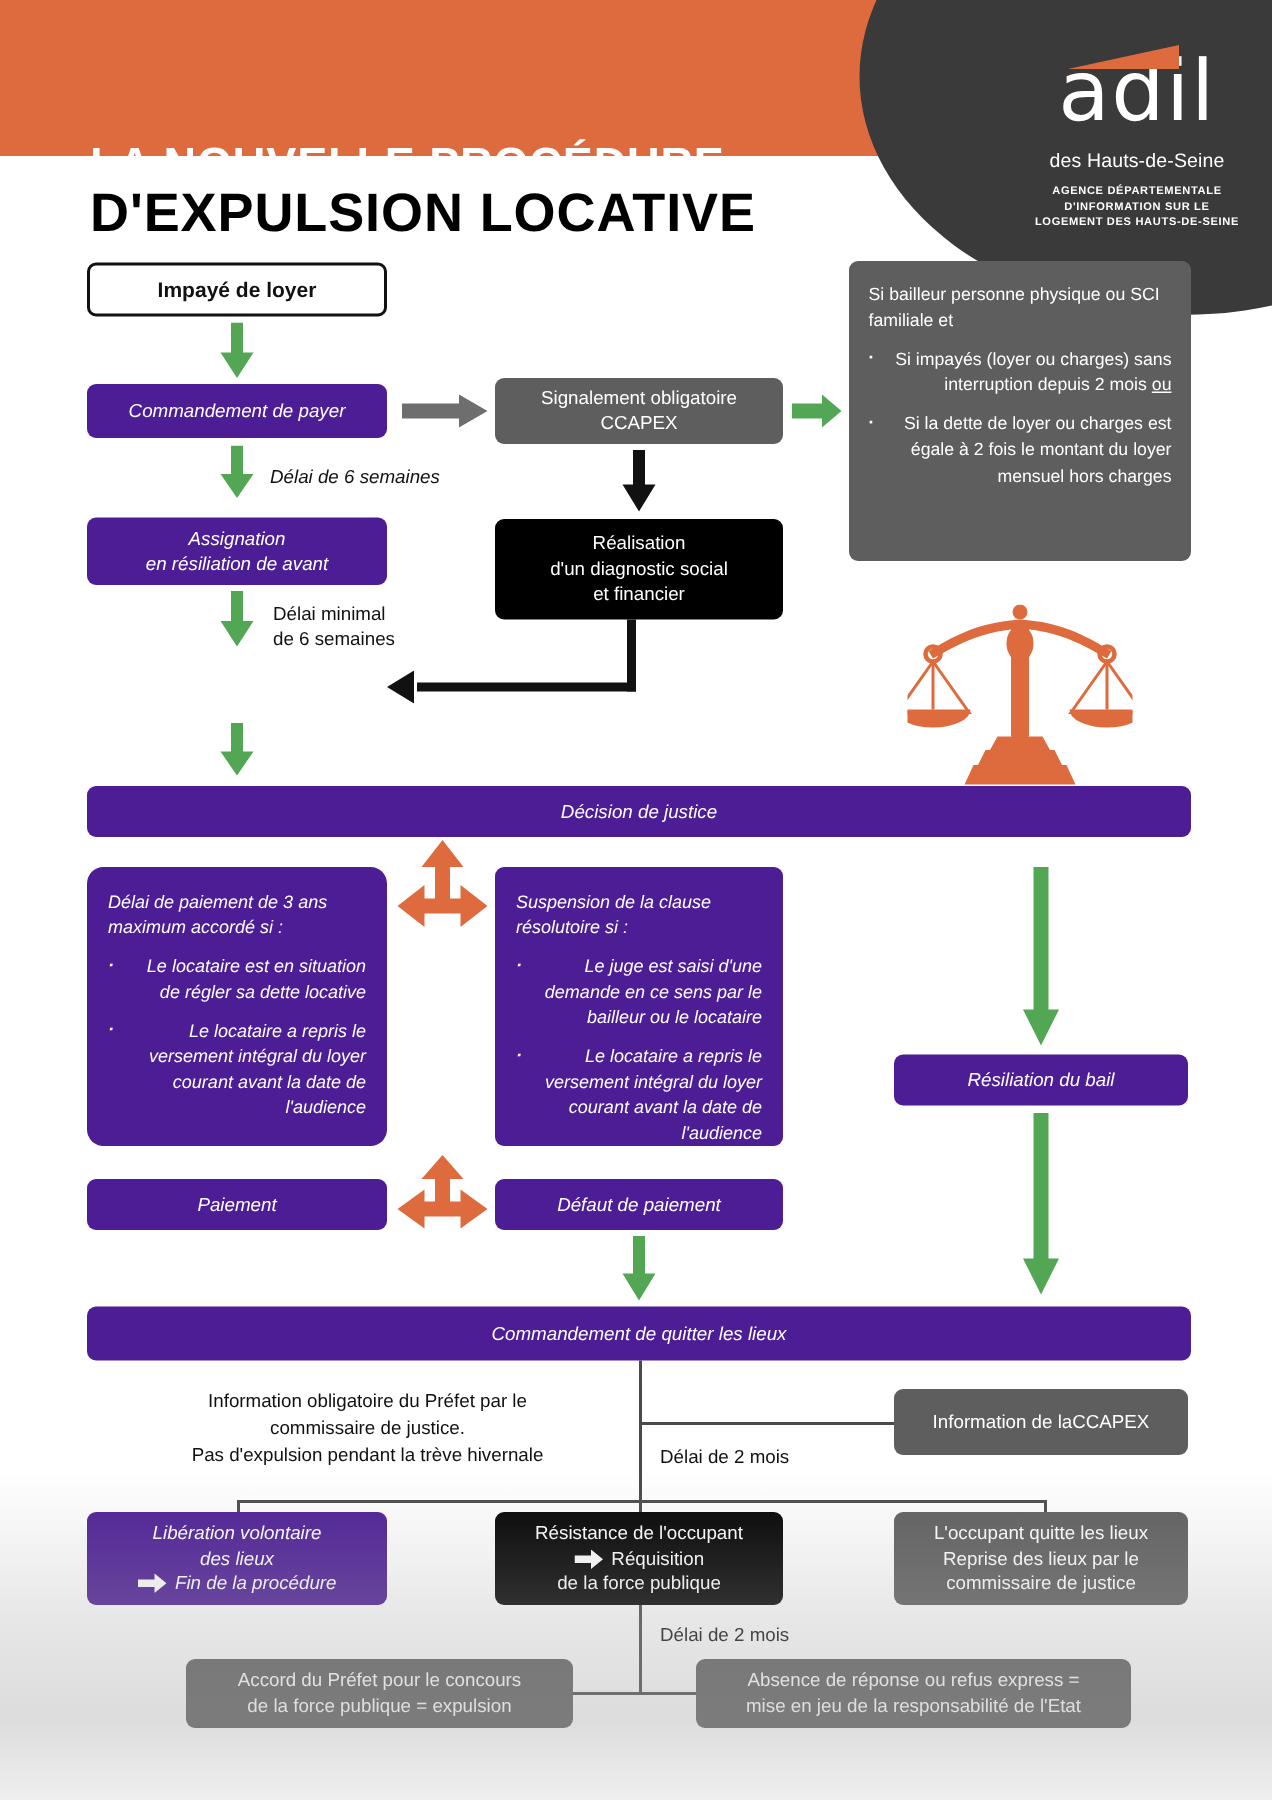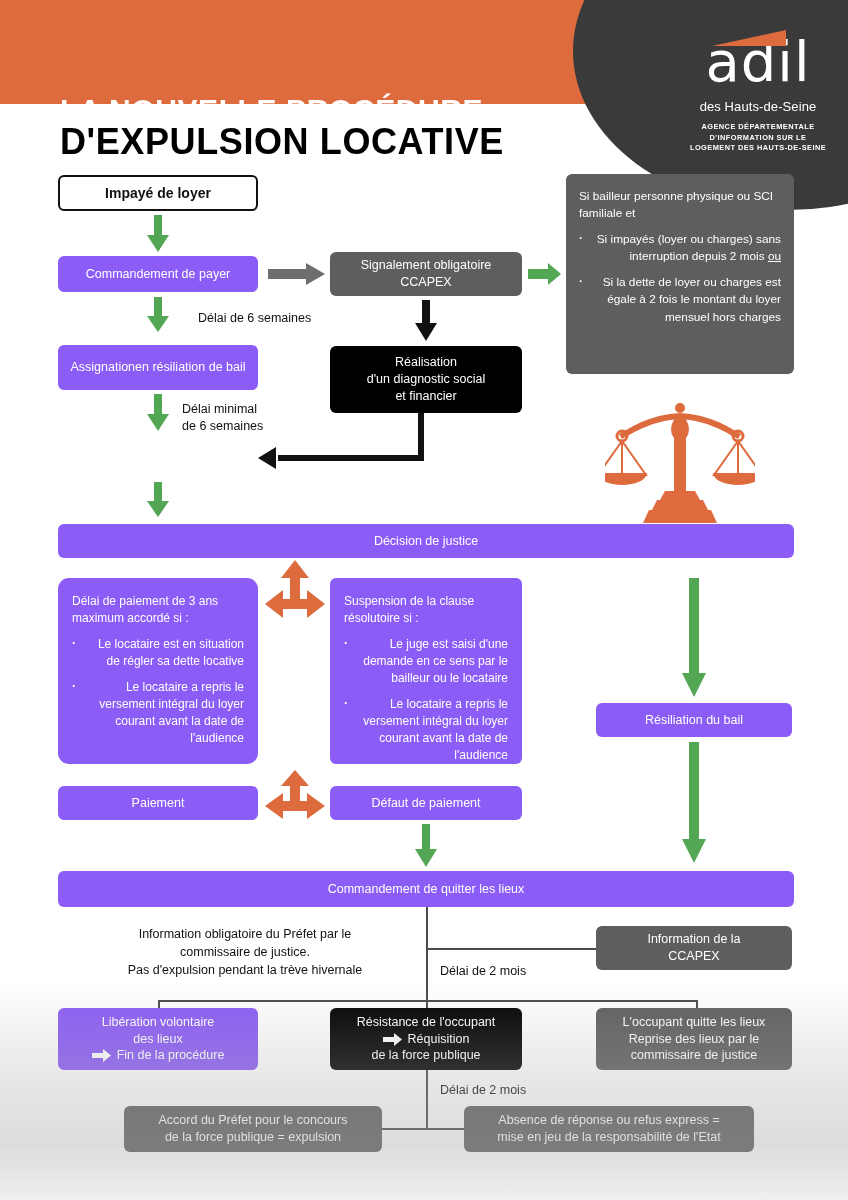--- a/index.html
+++ b/index.html
@@ -26,21 +26,21 @@
   .logo-accent{position:absolute;left:24px;top:-4px;width:74px;height:16px;background:#DD6B3E;
                clip-path:polygon(0% 100%,100% 0%,100% 100%);}
   .logo-sub{font-size:13px;color:#fff;margin-top:3px;letter-spacing:.1px;}
   .logo-sub2{font-size:7.4px;font-weight:bold;color:#fff;margin-top:8px;line-height:1.45;
              letter-spacing:.45px;}
 
   
   .box{position:absolute;box-sizing:border-box;border-radius:6px;
        display:flex;align-items:center;justify-content:center;text-align:center;
        color:#fff;font-size:12.5px;line-height:1.35;padding:6px 8px;}
-  .box.orange{background:#8b5cf6;}
+  .box.orange{background:#4c1d95;font-style:italic;}
   .box.grey{background:#5E5E5E;}
   .box.black{background:#000000;}
   .box.white{background:#fff;color:#111;border:2.5px solid #111;font-weight:bold;font-size:14px;}
   .box.leftalign{justify-content:flex-start;text-align:left;align-items:flex-start;}
 
   .bul{display:block;position:relative;padding-left:10px;margin-top:9px;text-align:right;}
   .bul:before{content:"·";position:absolute;left:0;top:-1px;font-weight:bold;}
 
   
   .lbl{position:absolute;color:#111;font-size:12.5px;line-height:1.3;}
@@ -93,25 +93,25 @@
       <span>Commandement de payer</span>
     </div>
 
   <svg class="arrow" style="left:268px;top:262px;" width="58" height="24" viewBox="0 0 58 24">
     <polygon points="0,7 38,7 38,1 57,12 38,23 38,17 0,17" fill="#6E6E6E"></polygon>
   </svg>
 
   <svg class="arrow" style="left:146px;top:297px;" width="24" height="36" viewBox="0 0 24 36">
     <polygon points="8,0 16,0 16,19 23,19 12,35 1,19 8,19" fill="#53A653"></polygon>
   </svg>
-  <div class="lbl" style="left:198px;top:310px;">Délai de 6 semaines</div>
-
-  <div class="box orange" style="left:58px;top:345px;width:200px;height:45px;">
+  <div class="lbl" style="left:180px;top:310px;font-style:italic;">Délai de 6 semaines</div>
+
+  <div class="box orange" style="left:58px;top:345px;width:200px;height:45px;flex-direction:column;">
     <span>Assignation</span>
-    <span>en résiliation de bail</span>
+    <span>en résiliation de avant</span>
   </div>
 
   <svg class="arrow" style="left:146px;top:394px;" width="24" height="38" viewBox="0 0 24 38">
     <polygon points="8,0 16,0 16,20 23,20 12,37 1,20 8,20" fill="#53A653"></polygon>
   </svg>
   <div class="lbl" style="left:182px;top:401px;line-height:1.35;">
     <span>Délai minimal</span><br>
     <span>de 6 semaines</span>
   </div>
 
@@ -230,21 +230,21 @@
   <div class="vline" style="left:696px;top:1000px;height:14px;"></div>
 
   <div class="lbl ctr" style="left:90px;top:925px;width:310px;line-height:1.45;">
     <span>Information obligatoire du Préfet par le</span><br>
     <span>commissaire de justice.</span><br>
     <span>Pas d'expulsion pendant la trève hivernale</span>
   </div>
 
   <div class="lbl" style="left:440px;top:963px;">Délai de 2 mois</div>
 
-  <div class="box grey" style="left:596px;top:926px;width:196px;height:44px;flex-direction:column;">
+  <div class="box grey" style="left:596px;top:926px;width:196px;height:44px;flex-direction:row;">
     <span>Information de la</span>
     <span>CCAPEX</span>
   </div>
 
   <div class="box orange" style="left:58px;top:1008px;width:200px;height:62px;flex-direction:column;">
     <span>Libération volontaire</span>
     <span>des lieux</span>
     <span style="display:flex;align-items:center;gap:6px;">
       <svg width="19" height="13" viewBox="0 0 19 13">
           <polygon points="0,4 11,4 11,0 19,6.5 11,13 11,9 0,9" fill="#fff"></polygon>

